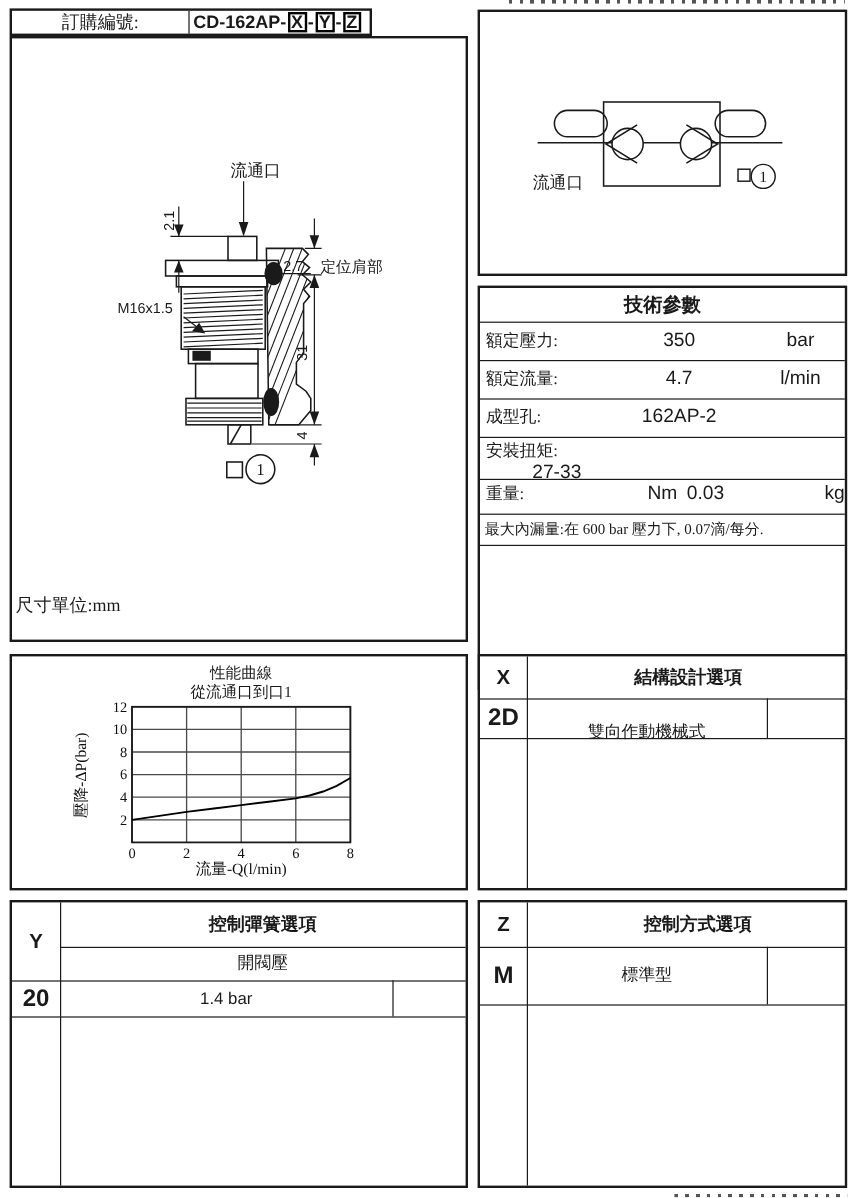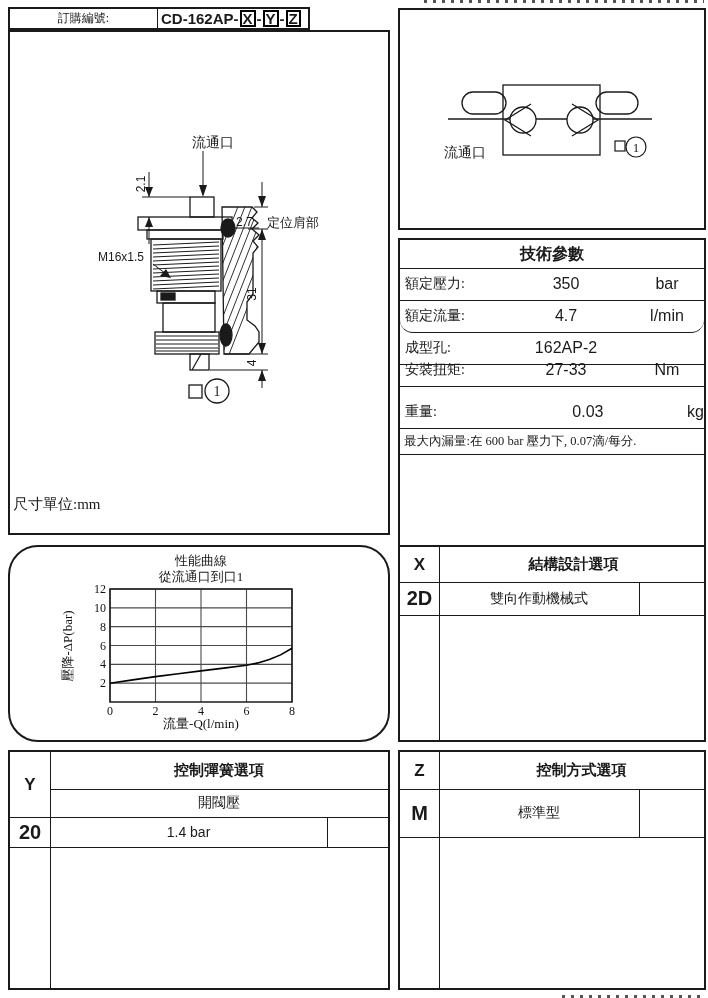--- a/index.html
+++ b/index.html
@@ -8,21 +8,21 @@
   .panel{position:absolute;border:2px solid #1a1a1a;background:#fff;box-sizing:border-box;}
   .abs{position:absolute;box-sizing:border-box;}
   .flexc{display:flex;align-items:center;justify-content:center;}
   .sans{font-family:"Liberation Sans","DejaVu Sans",sans-serif;}
   .vline{position:absolute;width:0;border-left:1.5px solid #1a1a1a;}
   .hline{position:absolute;height:0;border-top:1.5px solid #1a1a1a;}
   
   .order-box{position:absolute;left:8px;top:7px;width:302px;height:23px;border:2px solid #1a1a1a;
              box-sizing:border-box;display:flex;}
   .order-label{width:147px;border-right:1.5px solid #1a1a1a;display:flex;align-items:center;
-               justify-content:center;font-size:12px;}
+               justify-content:center;font-size:15px;}
   .order-code{flex:1;display:flex;align-items:center;padding-left:3px;font-size:15px;
               font-family:"Liberation Sans","DejaVu Sans",sans-serif;font-weight:bold;white-space:nowrap;}
   .optbox{display:inline-block;border:2px solid #000;line-height:13px;padding:0 1px;margin:0 1px;}
   
   .t-title{position:absolute;left:0;top:0;width:100%;height:28px;border-bottom:1.5px solid #1a1a1a;
            display:flex;align-items:center;justify-content:center;font-size:16px;font-weight:bold;}
   .t-row{position:absolute;left:0;width:100%;height:32px;border-bottom:1.5px solid #1a1a1a;display:flex;}
   .t-label{width:102px;display:flex;align-items:center;padding-left:5px;font-size:14px;box-sizing:border-box;}
   .t-value{width:128px;display:flex;align-items:center;justify-content:center;font-size:16px;
            font-family:"Liberation Sans","DejaVu Sans",sans-serif;}
@@ -192,44 +192,44 @@
     </svg>
   </div>
 
   <div class="panel" style="left:398px;top:238px;width:308px;height:337px;">
     <div class="t-title">技術參數</div>
     <div class="t-row" style="top:28px;">
       <div class="t-label">額定壓力:</div>
       <div class="t-value">350</div>
       <div class="t-unit">bar</div>
     </div>
-    <div class="t-row" style="top:60px;border-radius:13px;">
+    <div class="t-row" style="top:60px;">
       <div class="t-label">額定流量:</div>
       <div class="t-value">4.7</div>
       <div class="t-unit">l/min</div>
     </div>
     <div class="t-row" style="top:92px;">
       <div class="t-label">成型孔:</div>
       <div class="t-value">162AP-2</div>
       <div class="t-unit"></div>
     </div>
-    <div class="t-row" style="top:114px;">
+    <div class="t-row" style="top:127px;flex-direction:column;">
       <div class="t-label">安裝扭矩:</div>
       <div class="t-value">27-33</div>
       <div class="t-unit">Nm</div>
     </div>
     <div class="t-row" style="top:156px;gap:44px;">
       <div class="t-label">重量:</div>
       <div class="t-value">0.03</div>
       <div class="t-unit">kg</div>
     </div>
     <div class="t-note">最大內漏量:在 600 bar 壓力下, 0.07滴/每分.</div>
   </div>
 
-  <div class="panel" style="left:8px;top:545px;width:382px;height:197px;border-radius:30px;">
+  <div class="panel" style="left:8px;top:545px;width:382px;height:197px;">
     <div class="chart-title" style="top:6px;">性能曲線</div>
     <div class="chart-title" style="top:22px;">從流通口到口1</div>
     <svg id="chart-svg" width="378" height="193" viewBox="0 0 378 193">
       <text class="axis-label" transform="translate(62,99) rotate(-90)" text-anchor="middle">壓降-ΔP(bar)</text>
       <text class="axis-label" x="191" y="181" text-anchor="middle">流量-Q(l/min)</text>
     <line x1="100" y1="42" x2="100" y2="155" stroke="#4a4a4a" stroke-width="1.1"></line>
         <line x1="145.5" y1="42" x2="145.5" y2="155" stroke="#4a4a4a" stroke-width="1.1"></line>
         <line x1="191" y1="42" x2="191" y2="155" stroke="#4a4a4a" stroke-width="1.1"></line>
         <line x1="236.5" y1="42" x2="236.5" y2="155" stroke="#4a4a4a" stroke-width="1.1"></line>
         <line x1="282" y1="42" x2="282" y2="155" stroke="#4a4a4a" stroke-width="1.1"></line>
@@ -256,21 +256,21 @@
   </div>
 
   <div class="panel" style="left:398px;top:545px;width:308px;height:197px;">
     <div class="vline" style="left:39px;top:0;height:100%;"></div>
     <div class="hline" style="left:0;top:35px;width:100%;"></div>
     <div class="hline" style="left:0;top:68px;width:100%;"></div>
     <div class="vline" style="left:239px;top:35px;height:33px;"></div>
     <div class="abs flexc opt-code sans" style="left:0;top:0;width:39px;height:35px;">X</div>
     <div class="abs flexc opt-title" style="left:39px;top:0;width:269px;height:35px;">結構設計選項</div>
     <div class="abs flexc opt-rowcode" style="left:0;top:35px;width:39px;height:33px;">2D</div>
-    <div class="abs flexc opt-desc" style="left:39px;top:35px;width:200px;height:33px;">雙向作動機械式</div>
+    <div class="abs flexc opt-desc" style="left:39px;top:46px;width:200px;height:33px;">雙向作動機械式</div>
   </div>
 
   <div class="panel" style="left:8px;top:750px;width:382px;height:240px;">
     <div class="vline" style="left:40px;top:0;height:100%;"></div>
     <div class="hline" style="left:40px;top:37px;width:338px;"></div>
     <div class="hline" style="left:0;top:65px;width:100%;"></div>
     <div class="hline" style="left:0;top:95px;width:100%;"></div>
     <div class="vline" style="left:317px;top:65px;height:30px;"></div>
     <div class="abs flexc opt-code sans" style="left:0;top:0;width:40px;height:65px;">Y</div>
     <div class="abs flexc opt-desc" style="left:40px;top:37px;width:338px;height:28px;">開閥壓</div>

